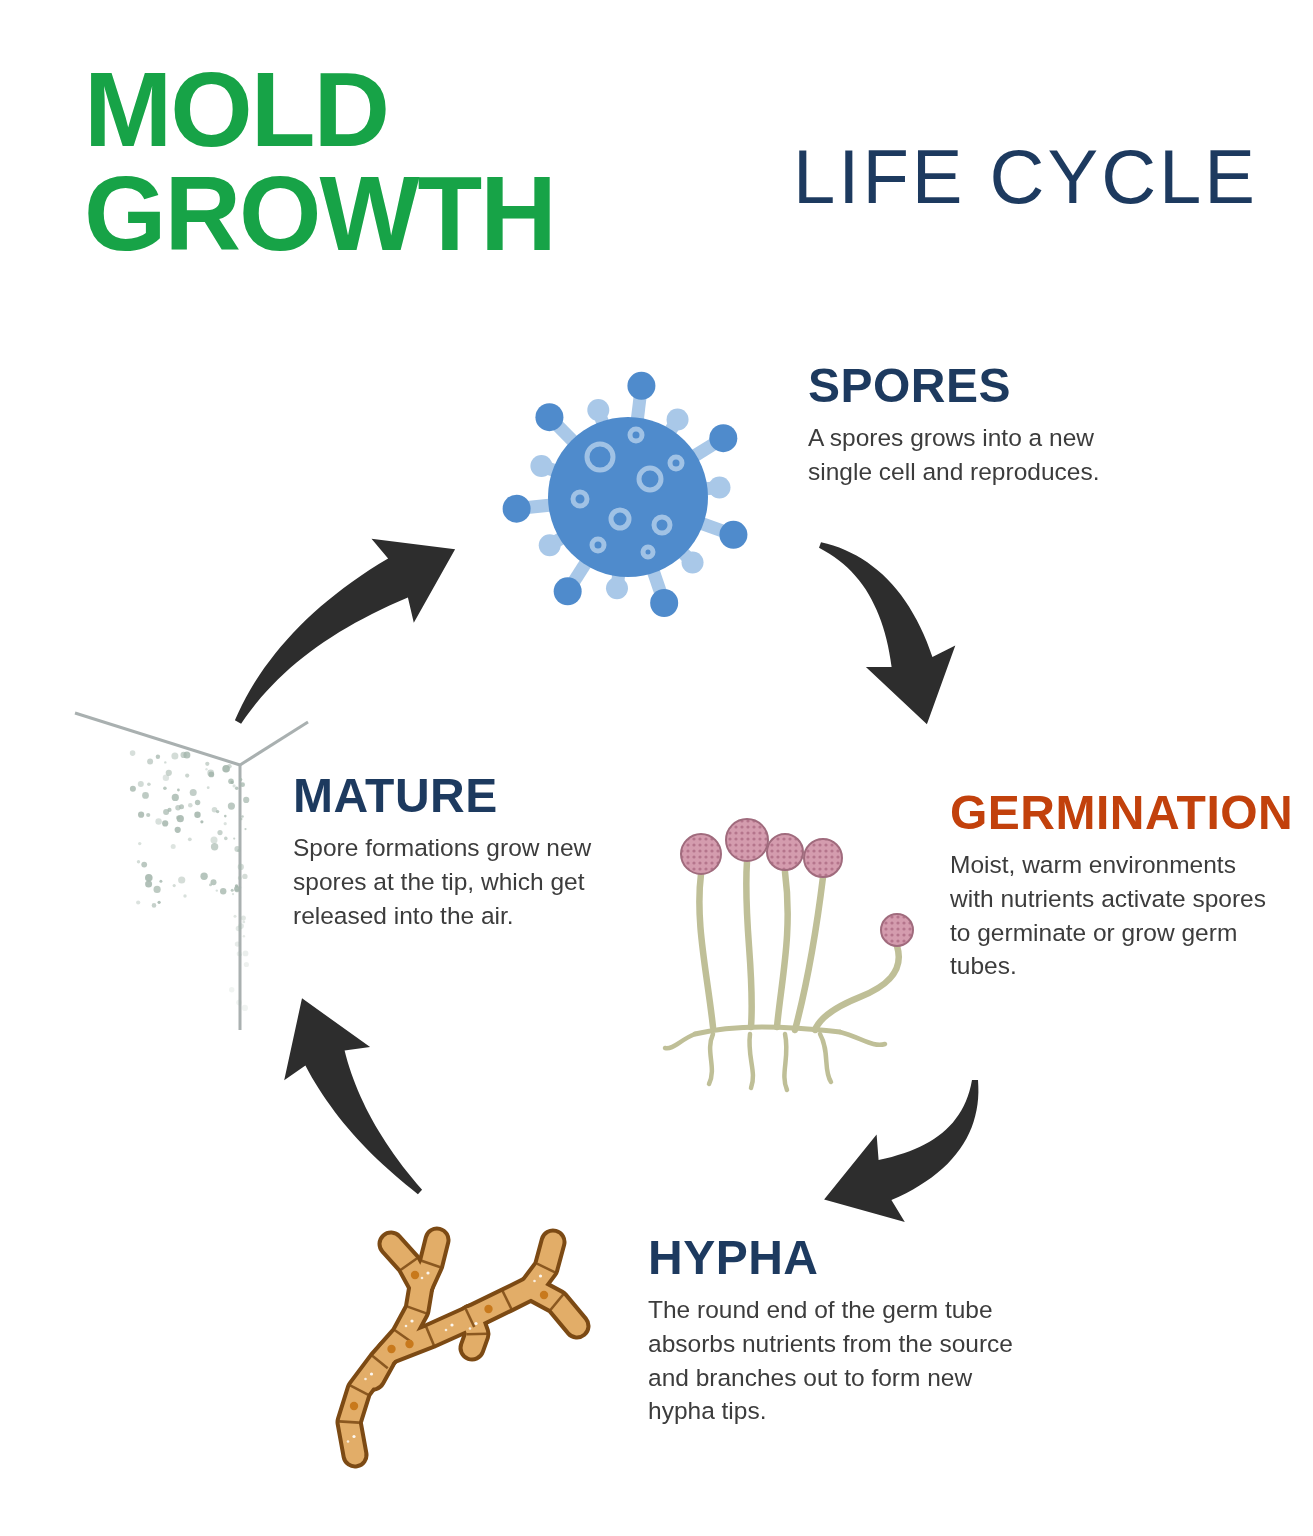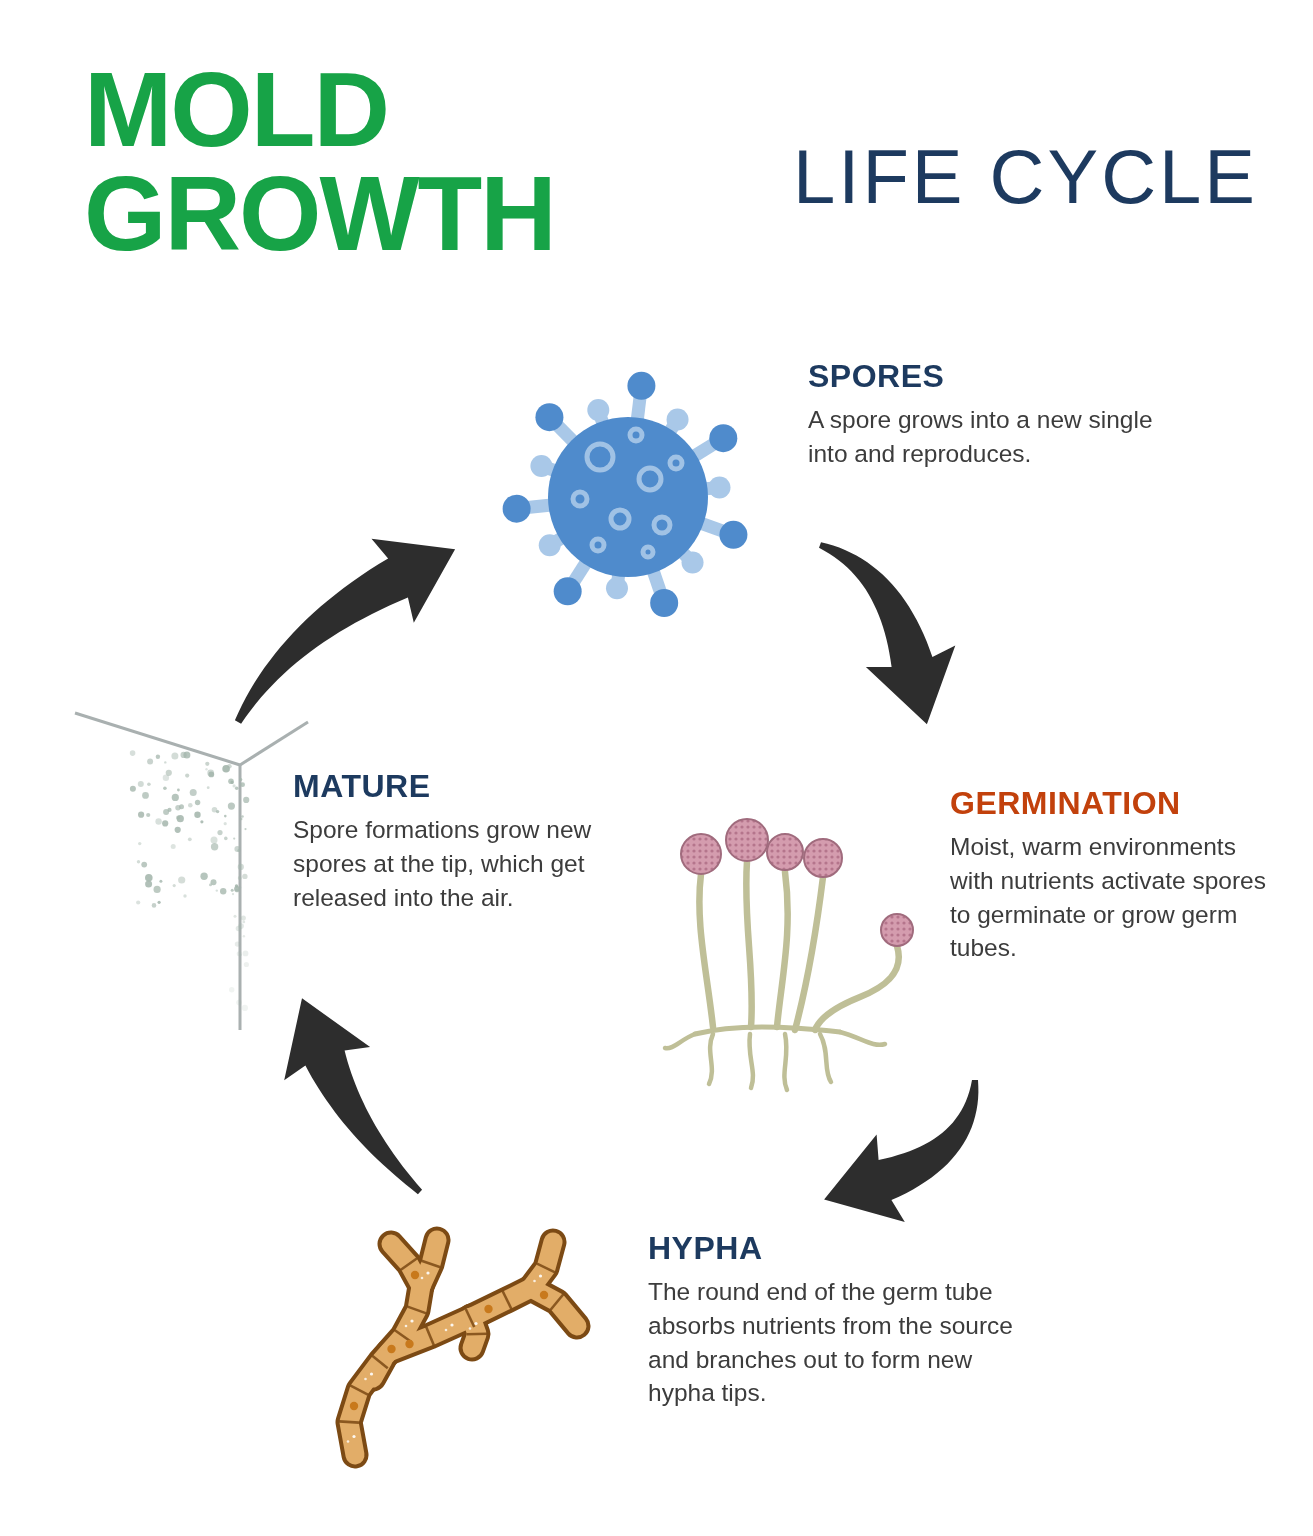--- a/index.html
+++ b/index.html
@@ -1,21 +1,21 @@
 <!DOCTYPE html>
 <html><head>
 <meta charset="utf-8">
 <style>
   html,body{margin:0;padding:0;background:#ffffff;}
   body{font-family:"Liberation Sans","DejaVu Sans",sans-serif;}
   .canvas{position:relative;width:1313px;height:1536px;background:#ffffff;overflow:hidden;}
   .abs{position:absolute;}
   .title{left:84px;top:58px;line-height:0.98;font-weight:bold;font-size:106px;letter-spacing:-2px;}
   .subtitle{left:793px;top:133px;font-size:76px;font-weight:300;letter-spacing:3px;}
-  .stage h2{margin:0 0 8px 0;font-size:32px;font-weight:bold;letter-spacing:0.5px;}
+  .stage h2{margin:0 0 8px 0;font-size:48px;font-weight:bold;letter-spacing:0.5px;}
   .stage p{margin:0;font-size:24.5px;line-height:1.38;color:#3c3c3c;}
   svg{display:block;}
   .overlay{pointer-events:none;}
 </style>
 </head>
 <body>
 
 <div class="canvas">
 
   <div class="abs title" style="color: rgb(23, 163, 71);">
@@ -261,21 +261,21 @@
       <circle cx="178.0" cy="196.1" r="1.1" fill="#a3b5ab" opacity="0.41"></circle>
       <circle cx="181.7" cy="90.2" r="1.8" fill="#a3b5ab" opacity="0.74"></circle>
       <circle cx="186.2" cy="121.0" r="1.3" fill="#a3b5ab" opacity="0.64"></circle>
       <circle cx="176.0" cy="83.3" r="2.8" fill="#a3b5ab" opacity="0.76"></circle>
       <circle cx="176.7" cy="291.7" r="2.7" fill="#a3b5ab" opacity="0.15"></circle>
       <circle cx="182.4" cy="151.1" r="3.0" fill="#a3b5ab" opacity="0.55"></circle>
     </svg>
 
   <div class="abs stage" style="left:808px;top:358px;width:350px">
     <h2 style="color: rgb(29, 58, 95);">SPORES</h2>
-    <p style="color: rgb(60, 60, 60);">A spore grows into a new single into and reproduces.</p>
+    <p style="color: rgb(60, 60, 60);">A spores grows into a new single cell and reproduces.</p>
   </div>
 
   <div class="abs stage" style="left:950px;top:785px;width:330px">
     <h2 style="color: #c2410c;">GERMINATION</h2>
     <p style="color: rgb(60, 60, 60);">Moist, warm environments with nutrients activate spores to germinate or grow germ tubes.</p>
   </div>
 
   <div class="abs stage" style="left:648px;top:1230px;width:365px">
     <h2 style="color: rgb(29, 58, 95);">HYPHA</h2>
     <p style="color: rgb(60, 60, 60);">The round end of the germ tube absorbs nutrients from the source and branches out to form new hypha tips.</p>

